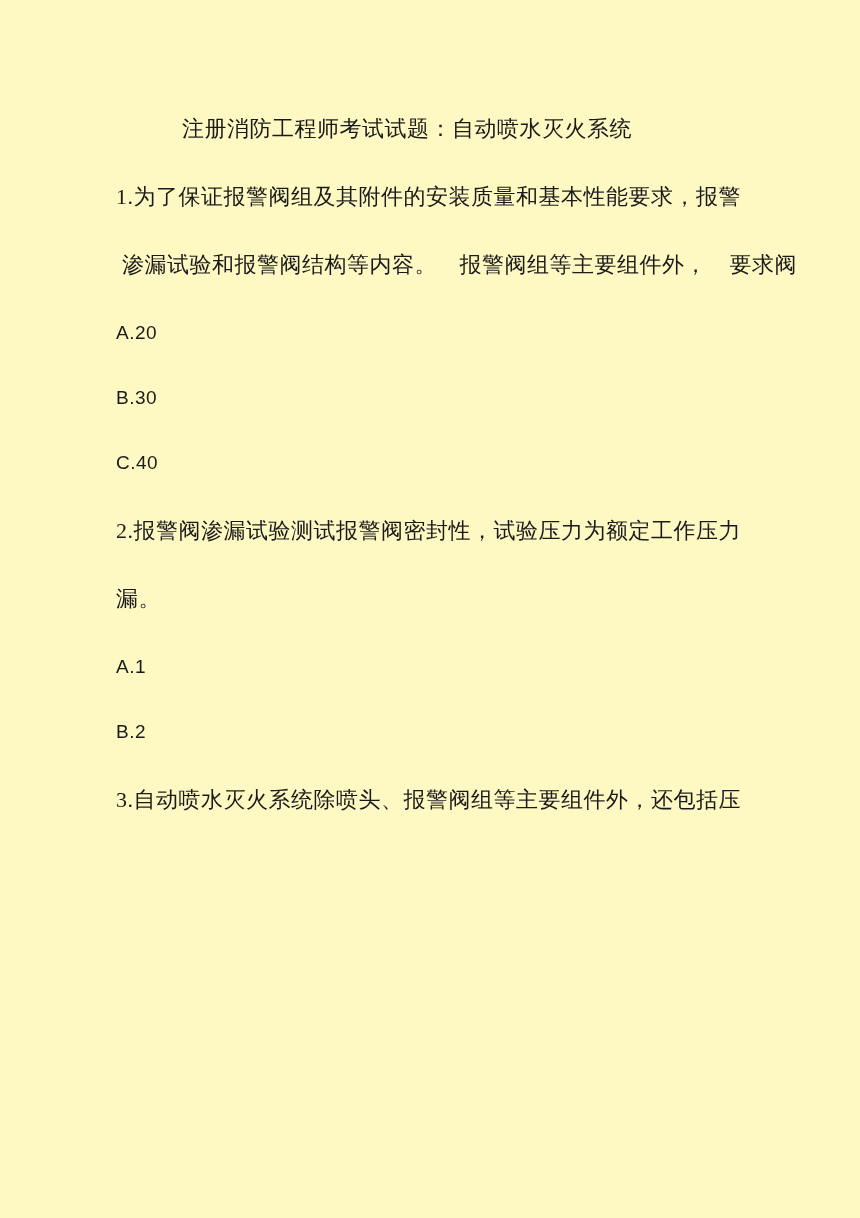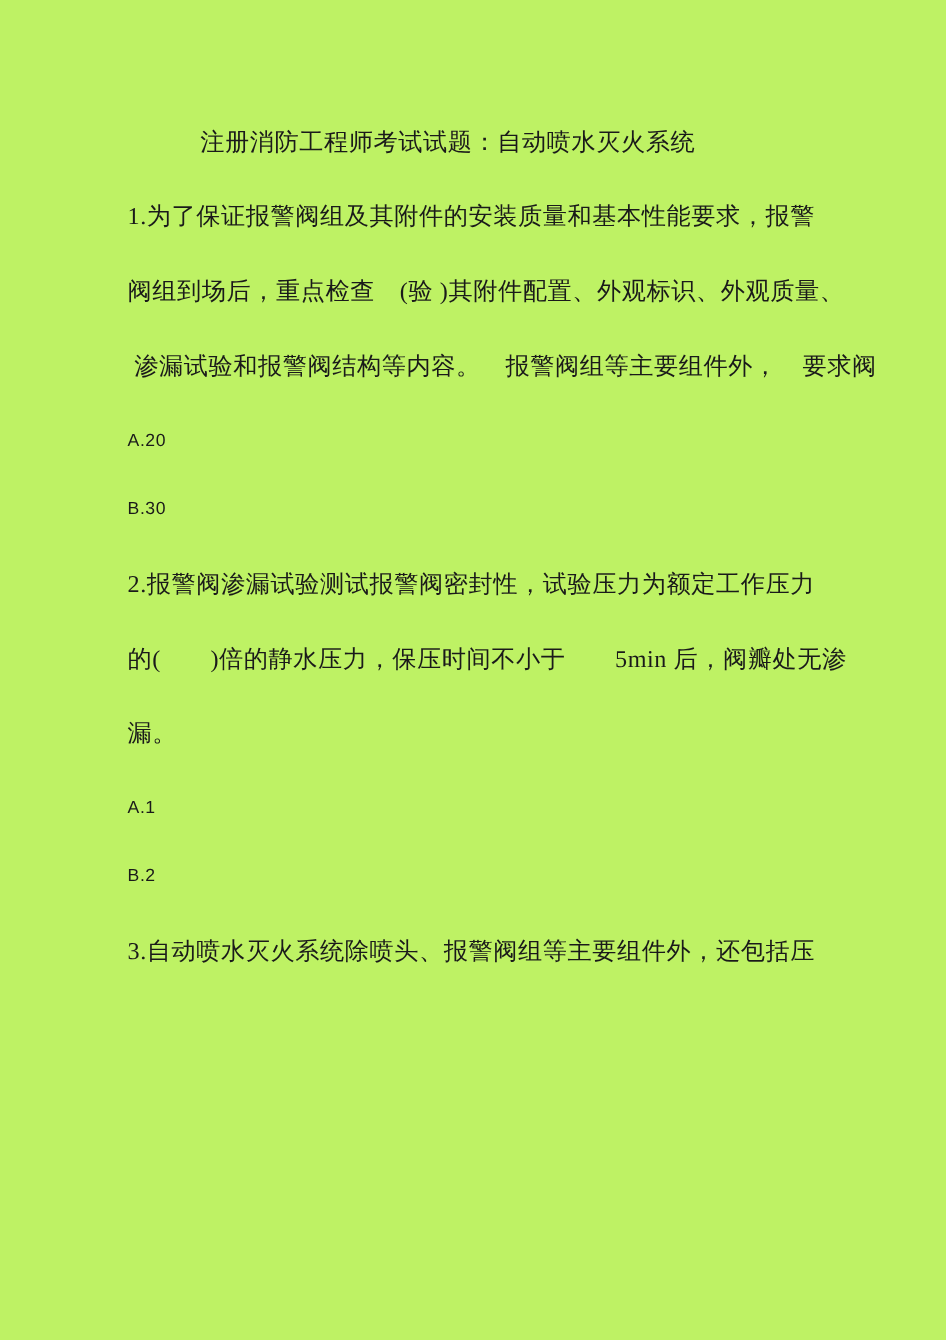--- a/index.html
+++ b/index.html
@@ -4,21 +4,21 @@
 <style>
   html, body {
     margin: 0;
     padding: 0;
     background: #ffffff;
   }
   .page {
     position: relative;
     width: 860px;
     height: 1218px;
-    background: #bef264;
+    background: #fef9c3;
     box-sizing: border-box;
     padding-top: 106px;
     color: #1a1a1a;
     
     font-family: "Liberation Sans", "DejaVu Sans", serif;
     font-size: 22px;
     overflow: hidden;
   }
   .line {
     height: 46px;
@@ -37,42 +37,41 @@
   .title {
     height: 46px;
     line-height: 46px;
     text-align: center;
     padding-right: 46px; 
     white-space: pre;
     letter-spacing: 0.5px;
     font-family: "Liberation Serif", "DejaVu Serif", serif;
   }
   .option {
-    font-size: 16px;
+    font-size: 19px;
   }
   section { margin: 0; padding: 0; }
 </style>
 </head>
 <body>
 
 <div class="page">
 
   <div class="title">注册消防工程师考试试题：自动喷水灭火系统</div>
 
   <section>
     <p class="line">1.为了保证报警阀组及其附件的安装质量和基本性能要求，报警</p>
-    <p class="line">阀组到场后，重点检查　(验 )其附件配置、外观标识、外观质量、</p>
     <p class="line"> 渗漏试验和报警阀结构等内容。　报警阀组等主要组件外，　要求阀</p>
     <p class="line option">A.20</p>
     <p class="line option">B.30</p>
+    <p class="line option">C.40</p>
   </section>
 
   <section>
     <p class="line">2.报警阀渗漏试验测试报警阀密封性，试验压力为额定工作压力</p>
-    <p class="line">的(　　)倍的静水压力，保压时间不小于　　5min 后，阀瓣处无渗</p>
     <p class="line">漏。</p>
     <p class="line option">A.1</p>
     <p class="line option">B.2</p>
   </section>
 
   <section>
     <p class="line">3.自动喷水灭火系统除喷头、报警阀组等主要组件外，还包括压</p>
 
   </section>
 

